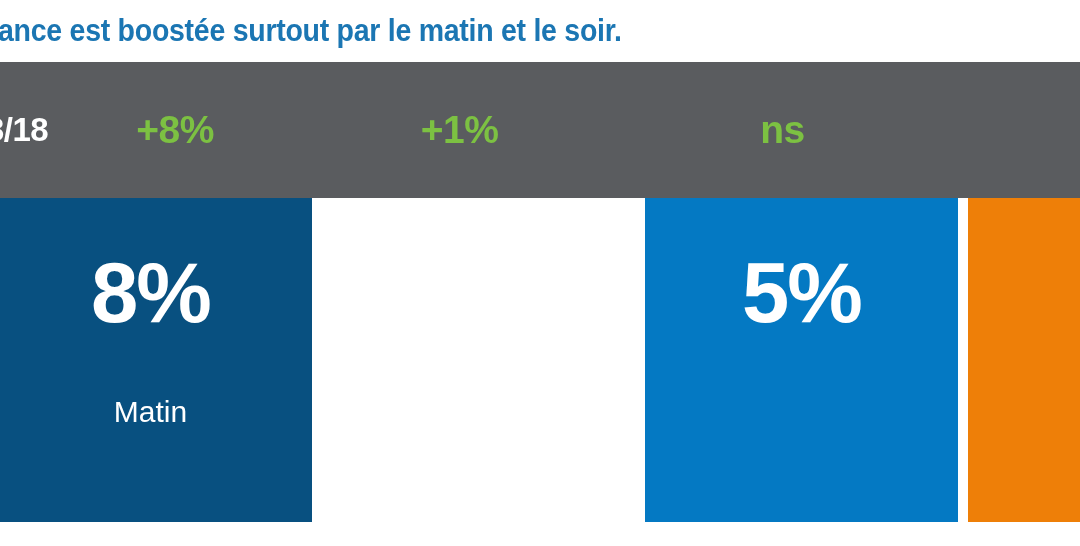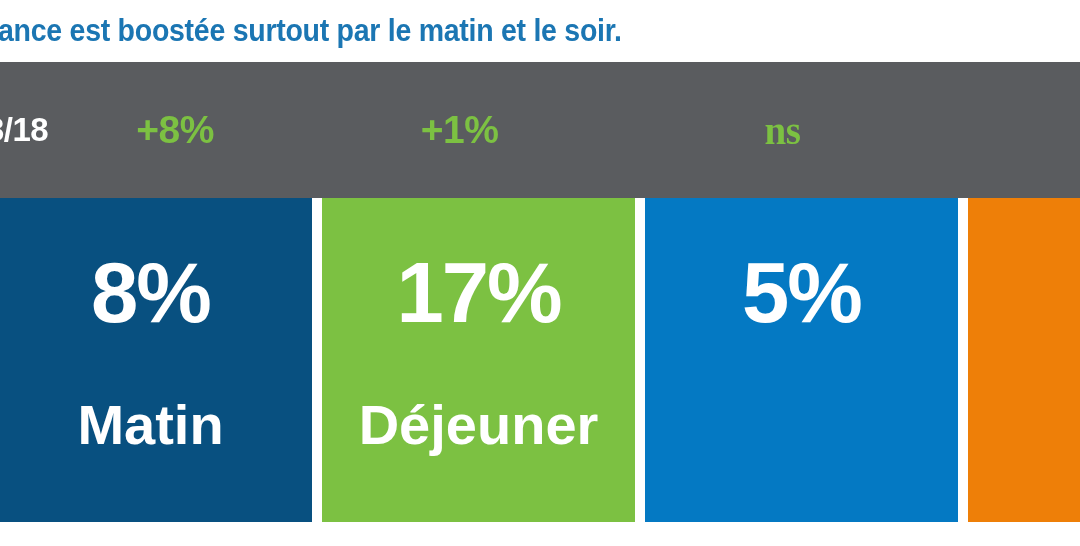--- a/index.html
+++ b/index.html
@@ -78,21 +78,21 @@
   }
   .band-delta {
     color: #7CC142;
     font-size: 39px;
     font-weight: bold;
     letter-spacing: -0.5px;
     white-space: nowrap;
   }
   .cell-w1 { width: 246px; }
   .cell-w2 { width: 323px; }
-  .cell-w3 { width: 323px; font-family: Liberation Serif, serif; }
+  .cell-w3 { width: 323px; }
   .cell-w4 { width: 122px; }
 
   
   .blocks {
     position: absolute;
     left: 0;
     top: 198px;
     width: 1080px;
     height: 324px;
   }
@@ -109,22 +109,22 @@
   .block-value {
     font-size: 85px;
     font-weight: bold;
     color: #ffffff;
     line-height: 1;
     margin-top: 52px;
     letter-spacing: -2px;
     white-space: nowrap;
   }
   .block-label {
-    font-size: 56px;
-    font-weight: 700;
+    font-size: 30px;
+    font-weight: 400;
     color: #ffffff;
     line-height: 1;
     margin-top: 62px;
     white-space: nowrap;
   }
 
   
   .block-morning   { left: 0px;   width: 312px; }
   .block-lunch     { left: 322px; width: 313px; }
   .block-afternoon { left: 645px; width: 313px; }
@@ -177,26 +177,20 @@
 
 <div class="blocks">
 
   <div class="block block-morning" style="background:#085080">
     <div class="inner">
       <div class="block-value">8%</div>
       <div class="block-label">Matin</div>
     </div>
   </div>
 
-  <div class="block block-lunch" style="background:#7CC142">
-    <div class="inner">
-      <div class="block-value">17%</div>
-      <div class="block-label">Déjeuner</div>
-    </div>
-  </div>
 
   <div class="block block-afternoon" style="background:#0479C3">
     <div class="inner">
       <div class="block-value">5%</div>
     </div>
   </div>
 
   <div class="block block-evening" style="background:#EE7F08">
     <div class="inner">
 

